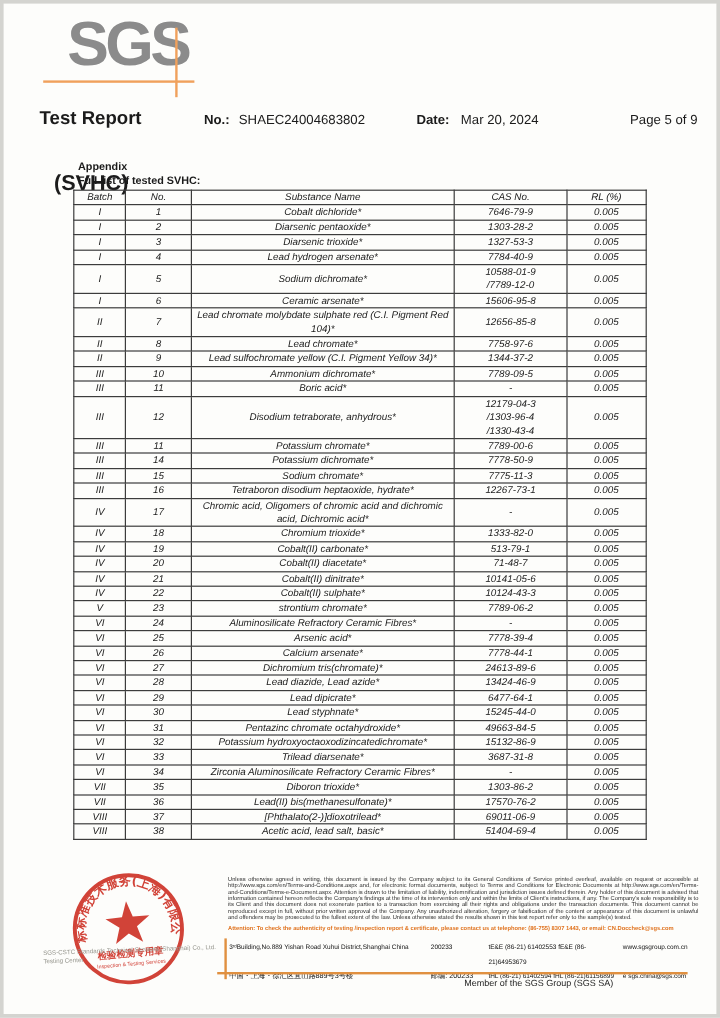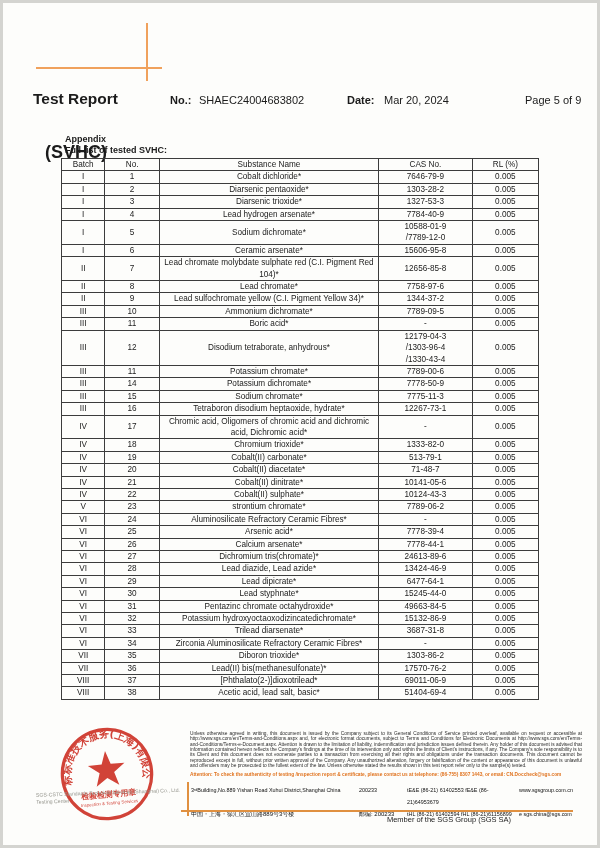--- a/index.html
+++ b/index.html
@@ -24,21 +24,21 @@
   .no-value   { left:196px; }
   .date-label { left:344px; }
   .date-value { left:381px; }
   .page-num   { left:505px;padding-left:17px; }
   
   .appendix-heading    { position:absolute; left:62px; top:131px; font-size:9px; font-weight:bold; }
   .appendix-subheading { position:absolute; left:62px; top:142px; font-size:9px; font-weight:bold; }
   
   table.svhc {
     position:absolute; left:58px; top:155px; width:478px;
-    border-collapse:collapse; table-layout:fixed;
+    border-collapse:collapse; table-layout:fixed;font-style:italic;
   }
   table.svhc th, table.svhc td {
     border:1px solid #3c3c3c; text-align:center; vertical-align:middle;
     font-size:8.2px; line-height:11.4px; padding:0 3px; font-weight:normal;
     white-space:pre-line; overflow:hidden;
   }
   
   .stamp-svg { position:absolute; left:56px; top:723px; width:96px; height:96px; transform:rotate(-5deg); opacity:.88; }
   .company-gray {
     position:absolute; left:33px; top:786px; width:162px; font-size:5.2px;
@@ -60,20 +60,21 @@
   .addr-grid .cn { font-size:6px; }
   .v-orange { position:absolute; left:184px; top:779px; width:1.5px; height:34px; background:#e09040; }
   .h-orange { position:absolute; left:178px; top:807px; width:392px; height:1.5px; background:#e09040; }
   .member-line { position:absolute; left:350px; top:812px; width:192px; font-size:7.5px; text-align:center; color:#222; }
 </style>
 </head>
 <body>
 
 <div class="page">
 
+  <span class="logo-text">SGS</span>
   <div class="reg-hline"></div>
   <div class="reg-vline"></div>
 
   <div class="report-title">Test Report</div>
   <div class="report-subtitle">(SVHC)</div>
 
   <span class="hdr-item hdr-label no-label">No.:</span>
   <span class="hdr-item no-value">SHAEC24004683802</span>
   <span class="hdr-item hdr-label date-label">Date:</span>
   <span class="hdr-item date-value">Mar 20, 2024</span>

